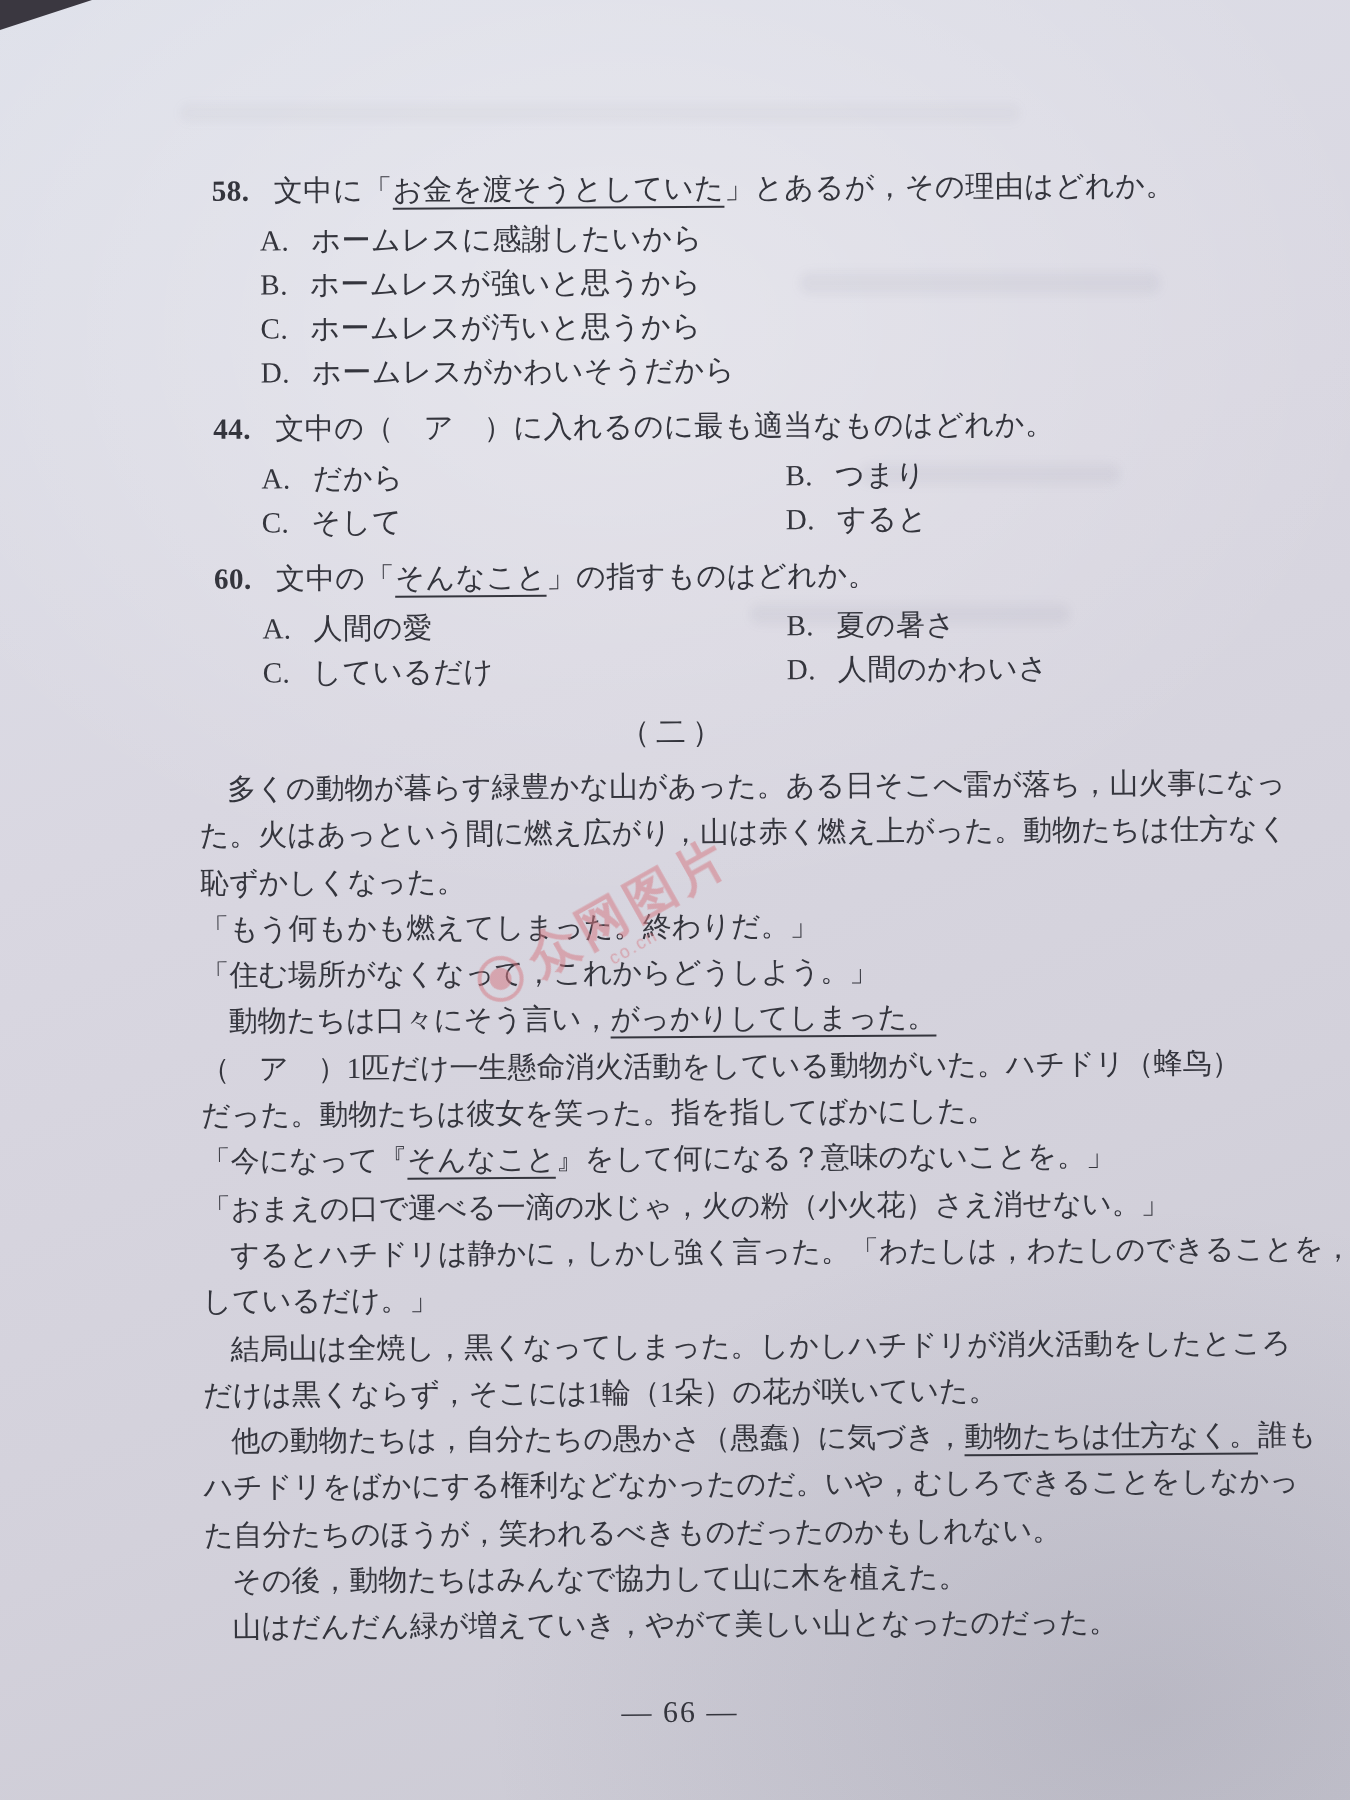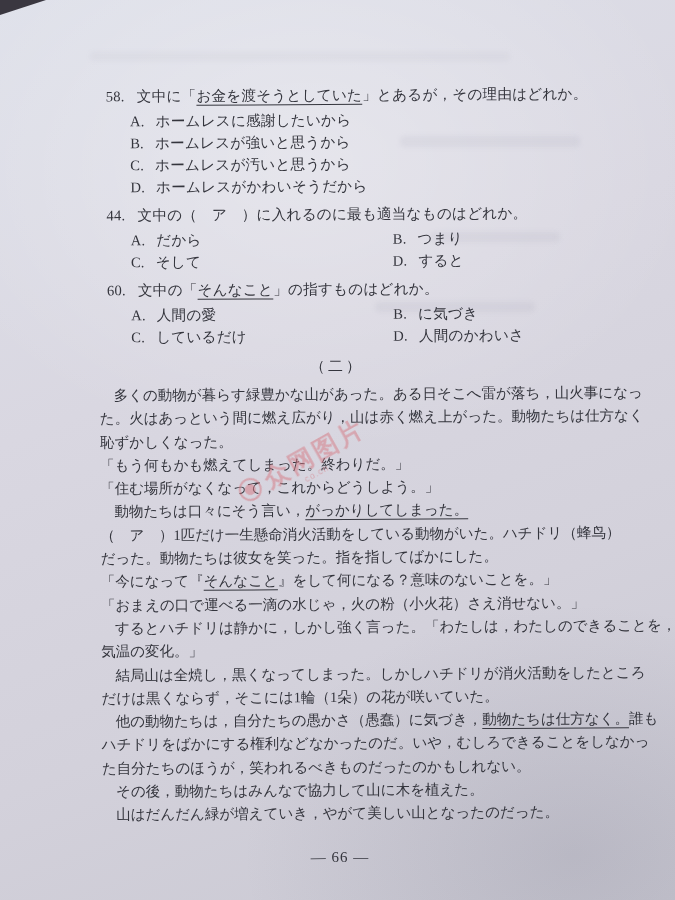--- a/index.html
+++ b/index.html
@@ -28,21 +28,21 @@
     clip-path:polygon(0 0, 46px 0, 0 15px);
   }
   .tilt{position:absolute;inset:0;transform:rotate(-0.35deg);}
   
   #questions{
     position:absolute;top:84px;left:108px;right:20px;
     font-size:14.6px;letter-spacing:0.2px;
   }
   .q-prompt{line-height:22px;margin-bottom:3px;white-space:nowrap;}
   .q-gap{margin-top:6px;}
-  .q-num{display:inline-block;width:31px;}
+  .q-num{display:inline-block;width:31px;font-weight:bold;}
   .opt-row{line-height:22px;padding-left:24px;white-space:nowrap;}
   .opt{display:inline-block;}
   .opt-col{min-width:262px;}
   .opt-label{display:inline-block;margin-right:11px;}
   
   .u{
     text-decoration:underline;
     text-underline-offset:4px;
     text-decoration-thickness:1.1px;
   }
@@ -110,39 +110,39 @@
     <div id="questions">
         <div class="q-prompt"><span class="q-num">58.</span><span>文中に「</span><span class="u">お金を渡そうとしていた</span><span>」とあるが，その理由はどれか。</span></div>
         <div class="opt-row"><span class="opt"><span class="opt-label">A.</span><span>ホームレスに感謝したいから</span></span></div>
         <div class="opt-row"><span class="opt"><span class="opt-label">B.</span><span>ホームレスが強いと思うから</span></span></div>
         <div class="opt-row"><span class="opt"><span class="opt-label">C.</span><span>ホームレスが汚いと思うから</span></span></div>
         <div class="opt-row"><span class="opt"><span class="opt-label">D.</span><span>ホームレスがかわいそうだから</span></span></div>
         <div class="q-prompt q-gap"><span class="q-num">44.</span><span>文中の（　ア　）に入れるのに最も適当なものはどれか。</span></div>
         <div class="opt-row"><span class="opt opt-col"><span class="opt-label">A.</span><span>だから</span></span><span class="opt opt-col"><span class="opt-label">B.</span><span>つまり</span></span></div>
         <div class="opt-row"><span class="opt opt-col"><span class="opt-label">C.</span><span>そして</span></span><span class="opt opt-col"><span class="opt-label">D.</span><span>すると</span></span></div>
         <div class="q-prompt q-gap"><span class="q-num">60.</span><span>文中の「</span><span class="u">そんなこと</span><span>」の指すものはどれか。</span></div>
-        <div class="opt-row"><span class="opt opt-col"><span class="opt-label">A.</span><span>人間の愛</span></span><span class="opt opt-col"><span class="opt-label">B.</span><span>に気づき</span></span></div>
+        <div class="opt-row"><span class="opt opt-col"><span class="opt-label">A.</span><span>人間の愛</span></span><span class="opt opt-col"><span class="opt-label">B.</span><span>夏の暑さ</span></span></div>
         <div class="opt-row"><span class="opt opt-col"><span class="opt-label">C.</span><span>しているだけ</span></span><span class="opt opt-col"><span class="opt-label">D.</span><span>人間のかわいさ</span></span></div>
       </div>
 
     <div class="section-header">（二）</div>
 
     <div id="passage">
         <div class="p-line ind"><span>多くの動物が暮らす緑豊かな山があった。ある日そこへ雷が落ち，山火事になっ</span></div>
         <div class="p-line"><span>た。火はあっという間に燃え広がり，山は赤く燃え上がった。動物たちは仕方なく</span></div>
         <div class="p-line"><span>恥ずかしくなった。</span></div>
         <div class="p-line"><span>「もう何もかも燃えてしまった。終わりだ。」</span></div>
         <div class="p-line"><span>「住む場所がなくなって，これからどうしよう。」</span></div>
         <div class="p-line ind"><span>動物たちは口々にそう言い，</span><span class="u">がっかりしてしまった。</span></div>
         <div class="p-line"><span>（　ア　）1匹だけ一生懸命消火活動をしている動物がいた。ハチドリ（蜂鸟）</span></div>
         <div class="p-line"><span>だった。動物たちは彼女を笑った。指を指してばかにした。</span></div>
         <div class="p-line"><span>「今になって『</span><span class="u">そんなこと</span><span>』をして何になる？意味のないことを。」</span></div>
         <div class="p-line"><span>「おまえの口で運べる一滴の水じゃ，火の粉（小火花）さえ消せない。」</span></div>
         <div class="p-line ind"><span>するとハチドリは静かに，しかし強く言った。「わたしは，わたしのできることを，</span></div>
-        <div class="p-line"><span>気温の変化。」</span></div>
+        <div class="p-line"><span>しているだけ。」</span></div>
         <div class="p-line ind"><span>結局山は全焼し，黒くなってしまった。しかしハチドリが消火活動をしたところ</span></div>
         <div class="p-line"><span>だけは黒くならず，そこには1輪（1朵）の花が咲いていた。</span></div>
         <div class="p-line ind"><span>他の動物たちは，自分たちの愚かさ（愚蠢）に気づき，</span><span class="u">動物たちは仕方なく。</span><span>誰も</span></div>
         <div class="p-line"><span>ハチドリをばかにする権利などなかったのだ。いや，むしろできることをしなかっ</span></div>
         <div class="p-line"><span>た自分たちのほうが，笑われるべきものだったのかもしれない。</span></div>
         <div class="p-line ind"><span>その後，動物たちはみんなで協力して山に木を植えた。</span></div>
         <div class="p-line ind"><span>山はだんだん緑が増えていき，やがて美しい山となったのだった。</span></div>
       </div>
 
     <div class="footer">— 66 —</div>

